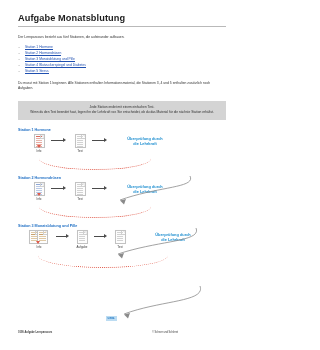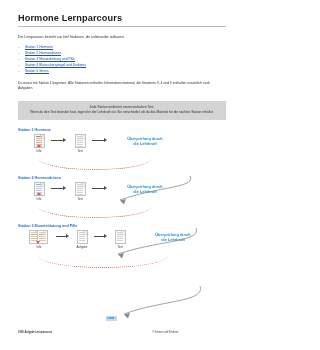--- a/index.html
+++ b/index.html
@@ -88,21 +88,21 @@
   .footer .fl{font-weight:bold;width:86px;}
   .footer .fc{flex:1;text-align:center;}
 </style>
 </head>
 <body>
 
 <div class="page">
 
   <div class="inner">
 
-    <h1 class="title">Hormone Lernparcours</h1>
+    <h1 class="title">Aufgabe Monatsblutung</h1>
     <hr class="title-rule">
 
     <p class="intro">Der Lernparcours besteht aus fünf Stationen, die aufeinander aufbauen.</p>
 
     <ul class="stations">
       <li><span>Station 1 Hormone</span></li>
       <li><span>Station 2 Hormondrüsen</span></li>
       <li><span>Station 3 Monatsblutung und Pille</span></li>
       <li><span>Station 4 Blutzuckerspiegel und Diabetes</span></li>
       <li><span>Station 5 Stress</span></li>

